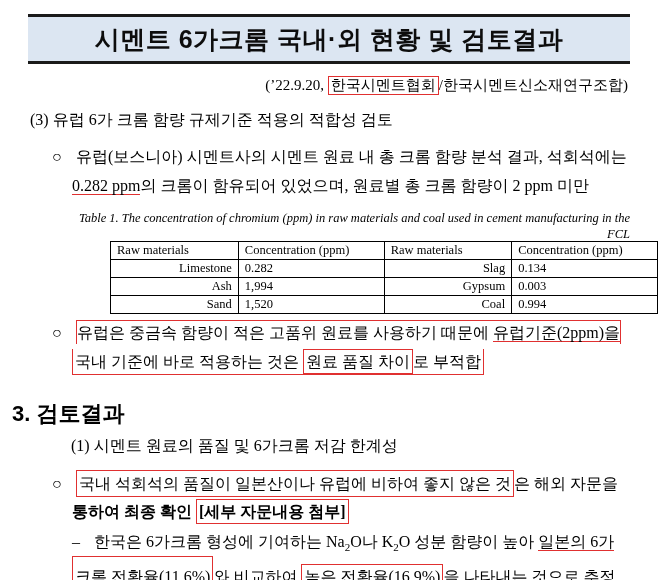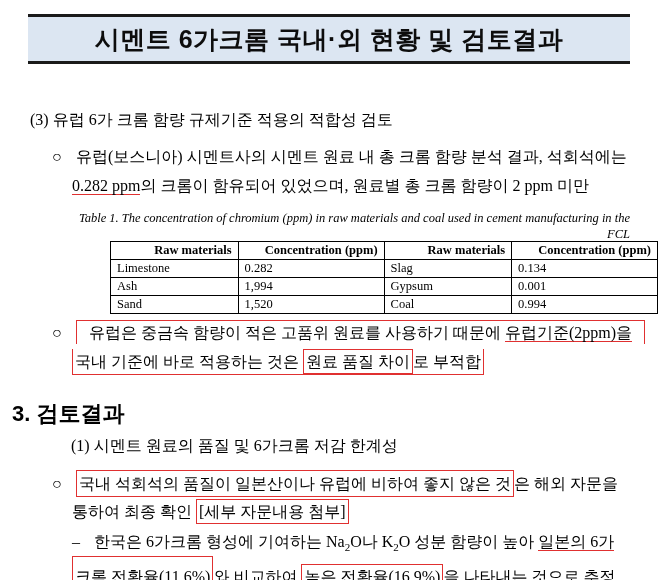--- a/index.html
+++ b/index.html
@@ -99,45 +99,48 @@
     position: absolute;
     left: 110px;
     top: 241px;
     border-collapse: collapse;
     font-family: "Liberation Serif", serif;
     font-size: 12.5px;
   }
   table.chrom th, table.chrom td {
     border: 1px solid #000;
     padding: 1px 6px;
-    text-align: left;
+    text-align: right;
     height: 15px;
     line-height: 1.15;
   }
   table.chrom th {
-    font-weight: bold;
-    text-align: right;
+    font-weight: normal;
+    text-align: left;
     font-size: 12.5px;
   }
   table.chrom td.num { text-align: left; }
   .col-mat { width: 118px; }
   .col-conc { width: 136px; }
 
   
   sub { font-size: 11px; }
 </style>
 </head>
 <body>
 
 <div class="page">
 
   <div class="title-banner">
     <span class="title-text">시멘트 6가크롬 국내·외 현황 및 검토결과</span>
   </div>
 
+  <div class="credit-line">
+    <span>(’22.9.20, </span><span class="boxed">한국시멘트협회</span><span>/한국시멘트신소재연구조합)</span>
+  </div>
 
   <div class="blk" style="left:30px; top:108px; width:600px;">(3) 유럽 6가 크롬 함량 규제기준 적용의 적합성 검토</div>
 
   <div class="blk" style="left:52px; top:145px; width:600px;">
     <span class="bullet-circle">○</span>
     <span style="margin-left:6px;">유럽(보스니아) 시멘트사의 시멘트 원료 내 총 크롬 함량 분석 결과, 석회석에는</span>
   </div>
   <div class="blk" style="left:72px; top:174px; width:580px;">
     <span class="underline">0.282 ppm</span><span>의 크롬이 함유되어 있었으며, 원료별 총 크롬 함량이 2 ppm 미만</span>
   </div>
@@ -157,48 +160,48 @@
       <tr>
         <td>Limestone</td>
         <td class="num">0.282</td>
         <td>Slag</td>
         <td class="num">0.134</td>
       </tr>
       <tr>
         <td>Ash</td>
         <td class="num">1,994</td>
         <td>Gypsum</td>
-        <td class="num">0.001</td>
+        <td class="num">0.003</td>
       </tr>
       <tr>
         <td>Sand</td>
         <td class="num">1,520</td>
         <td>Coal</td>
         <td class="num">0.994</td>
       </tr>
     </tbody>
   </table>
 
   <div class="blk" style="left:52px; top:320px; width:600px;">
     <span class="bullet-circle">○</span>
-    <span style="margin-left:6px; border:1.6px solid #e03030; border-bottom:none; padding:0 12px; display:inline-block;"><span>유럽은 중금속 함량이 적은 고품위 원료를 사용하기 때문에 </span><span class="underline">유럽기준(2ppm)을</span></span>
+    <span style="margin-left:6px; border:1.6px solid #e03030; border-bottom:none; padding:0 0; display:inline-block;"><span>유럽은 중금속 함량이 적은 고품위 원료를 사용하기 때문에 </span><span class="underline">유럽기준(2ppm)을</span></span>
   </div>
   <div class="blk" style="left:72px; top:349px; width:580px;">
     <span style="border:1.6px solid #e03030; border-top:none; padding:0 2px; display:inline-block;"><span>국내 기준에 바로 적용하는 것은 </span><span style="border:1.6px solid #e03030; padding:0 2px; display:inline-block;">원료 품질 차이</span><span>로 부적합</span></span>
   </div>
 
   <div class="blk sect-num" style="left:12px; top:398px; width:400px; font-size:22px;">3. 검토결과</div>
 
   <div class="blk" style="left:30px; top:434px; width:600px;margin-left:41px;">(1) 시멘트 원료의 품질 및 6가크롬 저감 한계성</div>
 
   <div class="blk" style="left:52px; top:470px; width:600px;">
     <span class="bullet-circle">○</span>
     <span style="margin-left:6px; border:1.6px solid #e03030; padding:1px 2px; display:inline-block;">국내 석회석의 품질이 일본산이나 유럽에 비하여 좋지 않은 것</span><span>은 해외 자문을</span>
   </div>
-  <div class="blk" style="left:72px; top:499px; width:580px;">
+  <div class="blk" style="left:72px; top:499px; width:580px;font-weight:bold;">
     <span>통하여 최종 확인 </span><span style="border:1.6px solid #e03030; padding:0 2px; display:inline-block;">[세부 자문내용 첨부]</span>
   </div>
 
   <div class="blk" style="left:72px; top:530px; width:590px;">
     <span class="bullet-circle">–</span>
     <span style="margin-left:4px;">한국은 6가크롬 형성에 기여하는 Na</span><sub>2</sub><span>O나 K</span><sub>2</sub><span>O 성분 함량이 높아 </span><span class="underline">일본의 6가</span>
   </div>
   <div class="blk" style="left:72px; top:556px; width:590px;">
     <span style="border:1.6px solid #e03030; padding:8px 2px; display:inline-block;">크롬 전환율(11.6%)</span><span>와 비교하여 </span><span style="border:1.6px solid #e03030; padding:0 2px; display:inline-block;">높은 전환율(16.9%)</span><span>을 나타내는 것으로 추정</span>
   </div>

